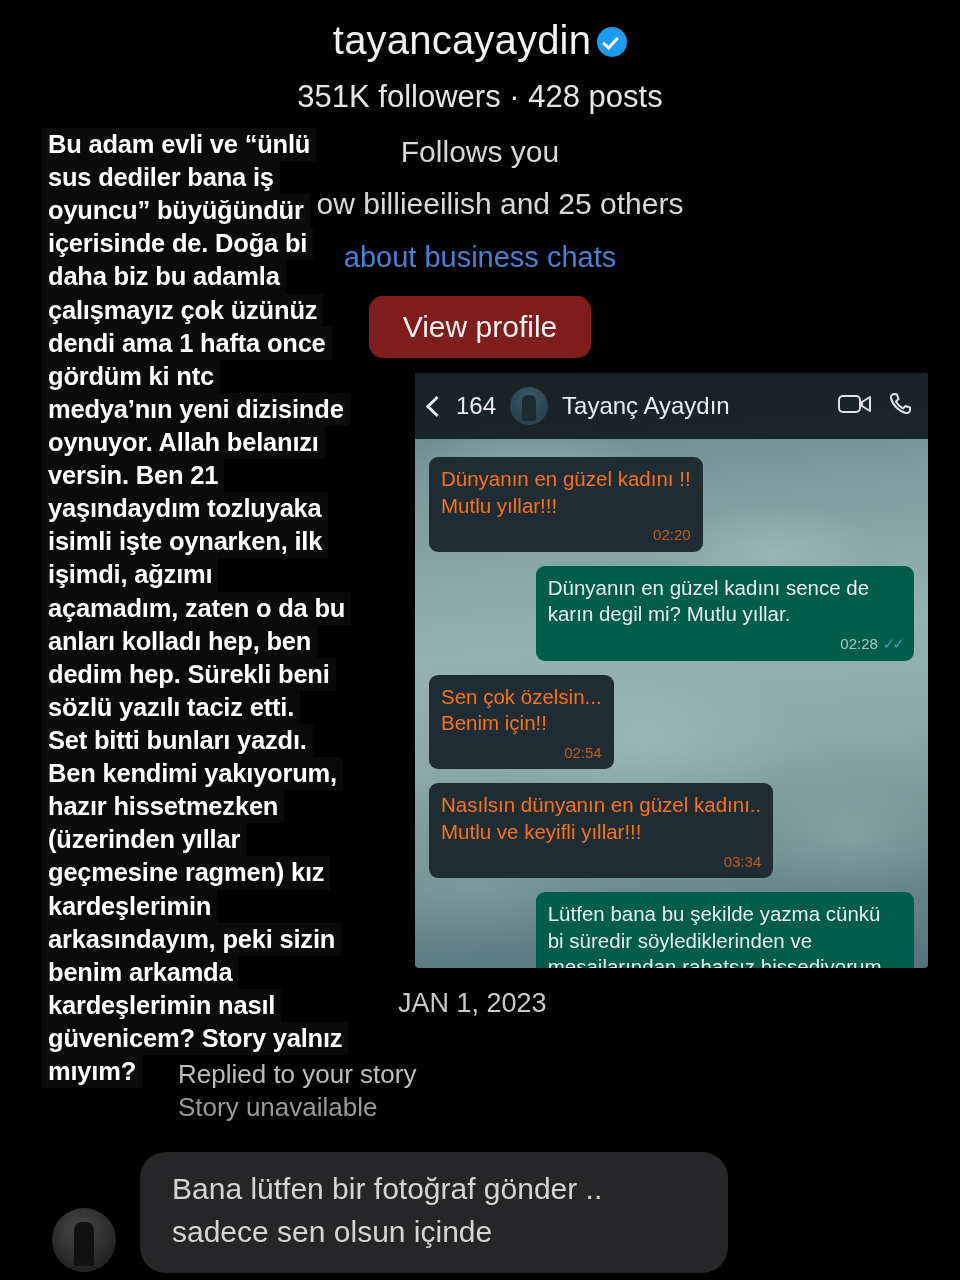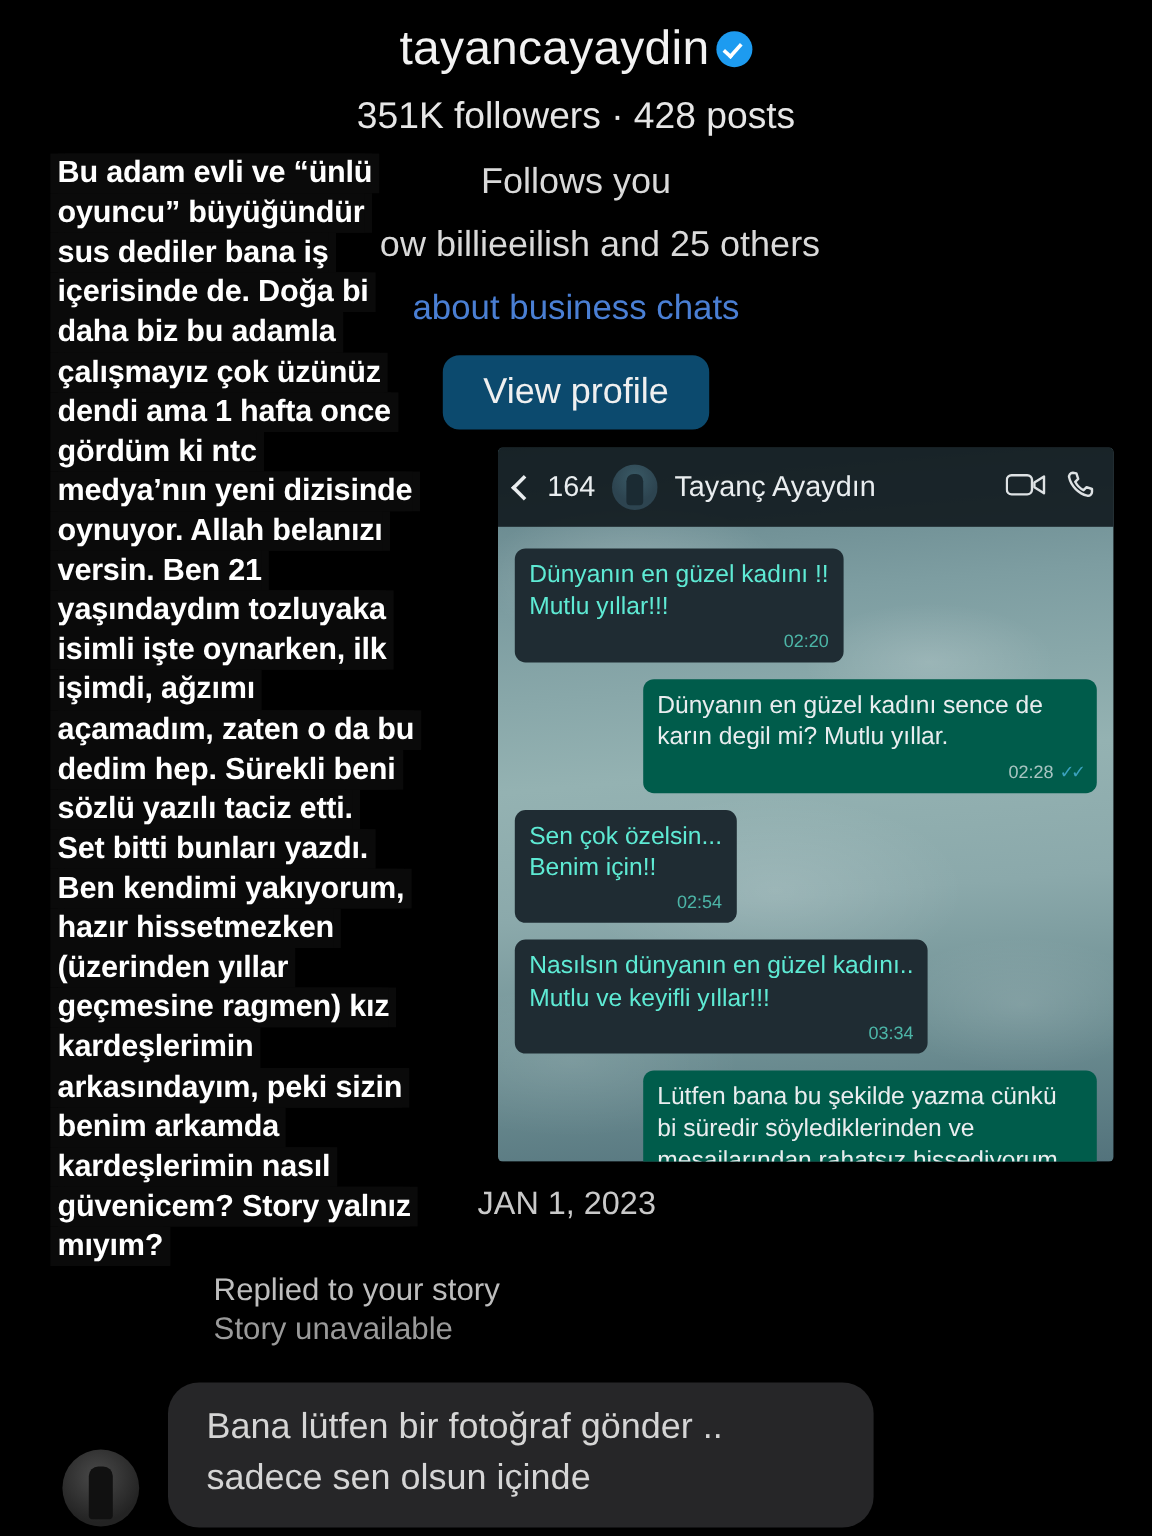--- a/index.html
+++ b/index.html
@@ -67,21 +67,21 @@
     padding-left: 40px;
   }
   #ig-business-link {
     font-size: 29px;
     color: #4a7fd4;
     margin-top: 20px;
   }
   #view-profile-btn {
     display: inline-block;
     margin-top: 22px;
-    background: #0c4a6e;
+    background: #7f1d1d;
     border-radius: 14px;
     padding: 14px 34px;
     font-size: 30px;
     color: #f0f0f0;
     border: none;
   }
 
   
   #overlay-note {
     position: absolute;
@@ -197,21 +197,21 @@
   .bubble .meta {
     float: right;
     font-size: 15px;
     margin-left: 14px;
     margin-top: 6px;
     opacity: 0.72;
     white-space: nowrap;
   }
   .in {
     background: #1f2c33;
-    color: #5eead4;
+    color: #f97316;
     margin-right: auto;
   }
   .out {
     background: #005c4b;
     color: #e9edef;
     margin-left: auto;
   }
   .ticks {
     display: inline-block;
     margin-left: 5px;
@@ -280,34 +280,35 @@
   </div>
   <div id="ig-stats">351K followers · 428 posts</div>
   <div id="ig-follows-you">Follows you</div>
   <div id="ig-mutuals">ow billieeilish and 25 others</div>
   <div id="ig-business-link">about business chats</div>
   <button id="view-profile-btn">View profile</button>
 </div>
 
 <div id="overlay-note">
     <span class="ln">Bu adam evli ve “ünlü</span>
+    <span class="ln">sus dediler bana iş</span>
     <span class="ln">oyuncu” büyüğündür</span>
-    <span class="ln">sus dediler bana iş</span>
     <span class="ln">içerisinde de. Doğa bi</span>
     <span class="ln">daha biz bu adamla</span>
     <span class="ln">çalışmayız çok üzünüz</span>
     <span class="ln">dendi ama 1 hafta once</span>
     <span class="ln">gördüm ki ntc</span>
     <span class="ln">medya’nın yeni dizisinde</span>
     <span class="ln">oynuyor. Allah belanızı</span>
     <span class="ln">versin. Ben 21</span>
     <span class="ln">yaşındaydım tozluyaka</span>
     <span class="ln">isimli işte oynarken, ilk</span>
     <span class="ln">işimdi, ağzımı</span>
     <span class="ln">açamadım, zaten o da bu</span>
+    <span class="ln">anları kolladı hep, ben</span>
     <span class="ln">dedim hep. Sürekli beni</span>
     <span class="ln">sözlü yazılı taciz etti.</span>
     <span class="ln">Set bitti bunları yazdı.</span>
     <span class="ln">Ben kendimi yakıyorum,</span>
     <span class="ln">hazır hissetmezken</span>
     <span class="ln">(üzerinden yıllar</span>
     <span class="ln">geçmesine ragmen) kız</span>
     <span class="ln">kardeşlerimin</span>
     <span class="ln">arkasındayım, peki sizin</span>
     <span class="ln">benim arkamda</span>

